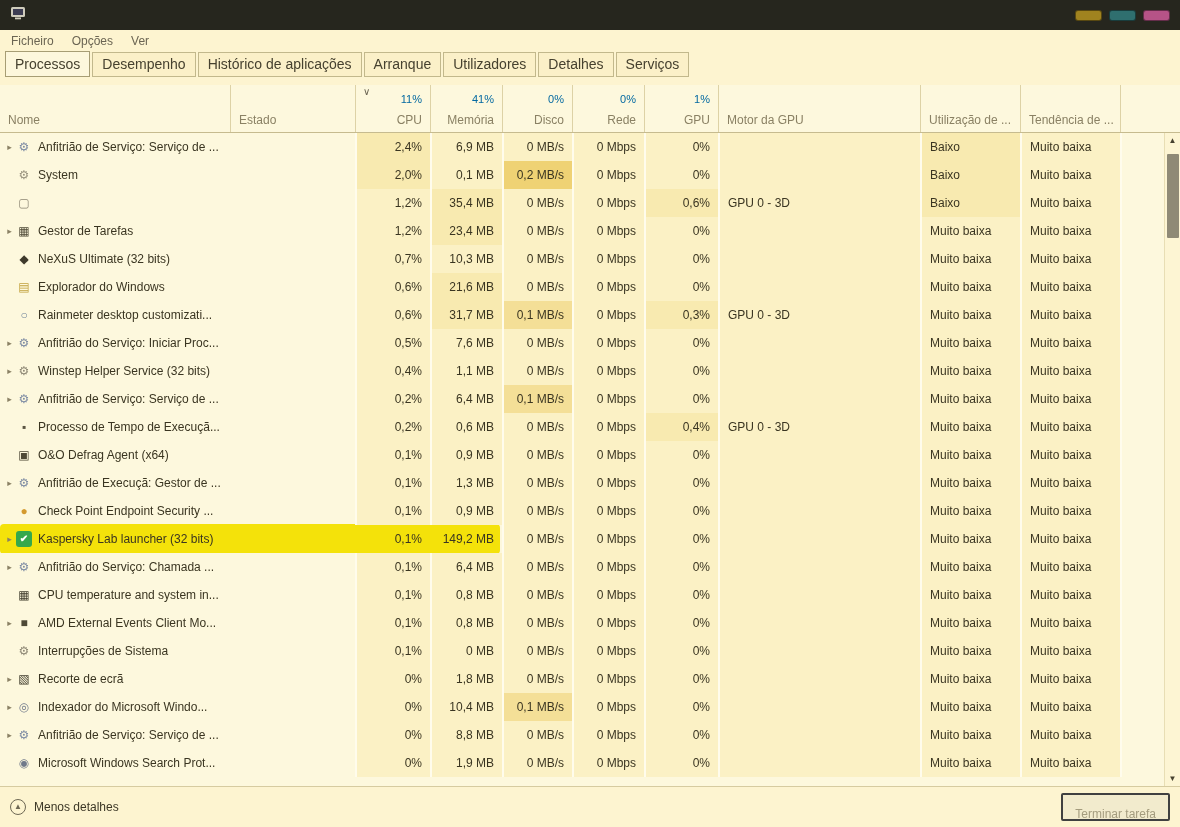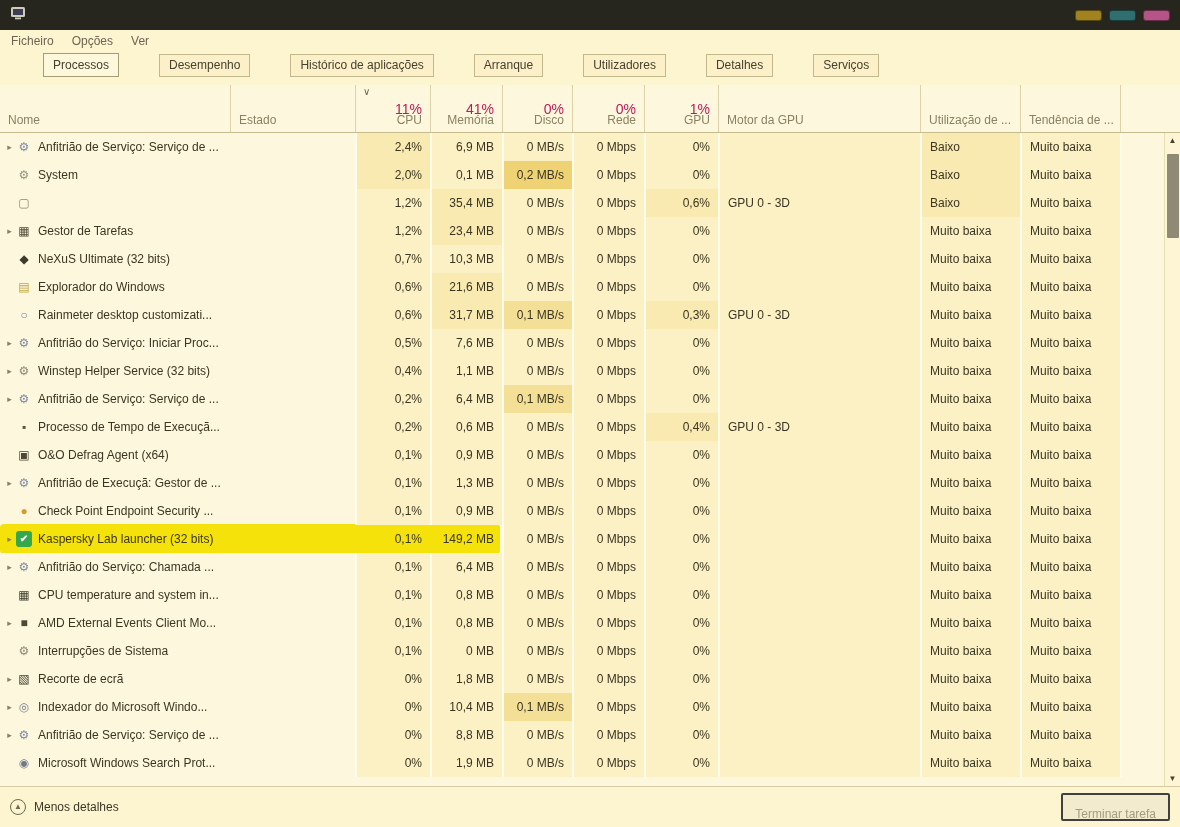--- a/index.html
+++ b/index.html
@@ -17,32 +17,32 @@
   
   .titlebar{height:30px;background:#26261e;display:flex;align-items:center;padding:0 10px;}
   .win-buttons{margin-left:auto;display:flex;gap:7px;align-items:center;}
   .win-btn{width:27px;height:11px;border-radius:3px;border:1px solid rgba(0,0,0,.45);}
   
   .menubar{height:22px;display:flex;align-items:center;padding-left:2px;font-size:12px;color:#6b6553;text-align:right;}
   .menu-item{padding:2px 9px;cursor:default;}
   
   .tabbar{height:25px;display:flex;align-items:flex-end;padding-left:5px;}
   .tab{
-    font-size:12px;color:#46412f;padding:3px 9px 4px 9px;margin-right:2px;
-    border:1px solid #c2b88c;background:#fbf0c8;white-space:nowrap;margin-left:38px;
+    font-size:14px;color:#46412f;padding:3px 9px 4px 9px;margin-right:2px;
+    border:1px solid #c2b88c;background:#fbf0c8;white-space:nowrap;
   }
   .tab.active{background:#fdf7dc;border-color:#a79d74;padding-top:4px;position:relative;z-index:2;}
   .spacer{height:8px;}
   
   .grid{display:grid;grid-template-columns:230px 125px 75px 72px 70px 72px 74px 202px 100px 100px 1fr;}
   .hdr{width:1180px;height:48px;background:var(--tablebg);border-bottom:1px solid #c6bb8f;position:relative;}
   .hcol{position:relative;border-left:1px solid #ddd2a6;}
   .hcol:first-child{border-left:none;}
   .hname{position:absolute;bottom:5px;left:8px;font-size:12px;color:#8a8164;white-space:nowrap;}
-  .hval{position:absolute;top:16px;right:8px;font-size:14px;color:#be185d;}
+  .hval{position:absolute;top:8px;right:8px;font-size:11px;color:#0369a1;}
   .hlabel{position:absolute;bottom:5px;right:8px;font-size:12px;color:#8a8164;}
   .sort-ind{position:absolute;top:1px;left:7px;font-size:10px;color:#6b6553;}
   
   .rows{width:1164px;background:var(--tablebg);}
   .row{width:1164px;height:28px;position:relative;font-size:12px;color:#3a3521;background:var(--tablebg);}
   .cell{line-height:28px;white-space:nowrap;overflow:hidden;position:relative;z-index:1;}
   .c-name{display:flex;align-items:center;padding-left:4px;}
   .exp{width:11px;font-size:9px;color:#8a8164;text-align:center;flex:none;}
   .icn{width:16px;height:16px;margin:0 6px 0 1px;flex:none;font-size:12px;line-height:16px;text-align:center;}
   .icn.boxed{border-radius:3px;font-size:10px;font-weight:bold;line-height:16px;}

